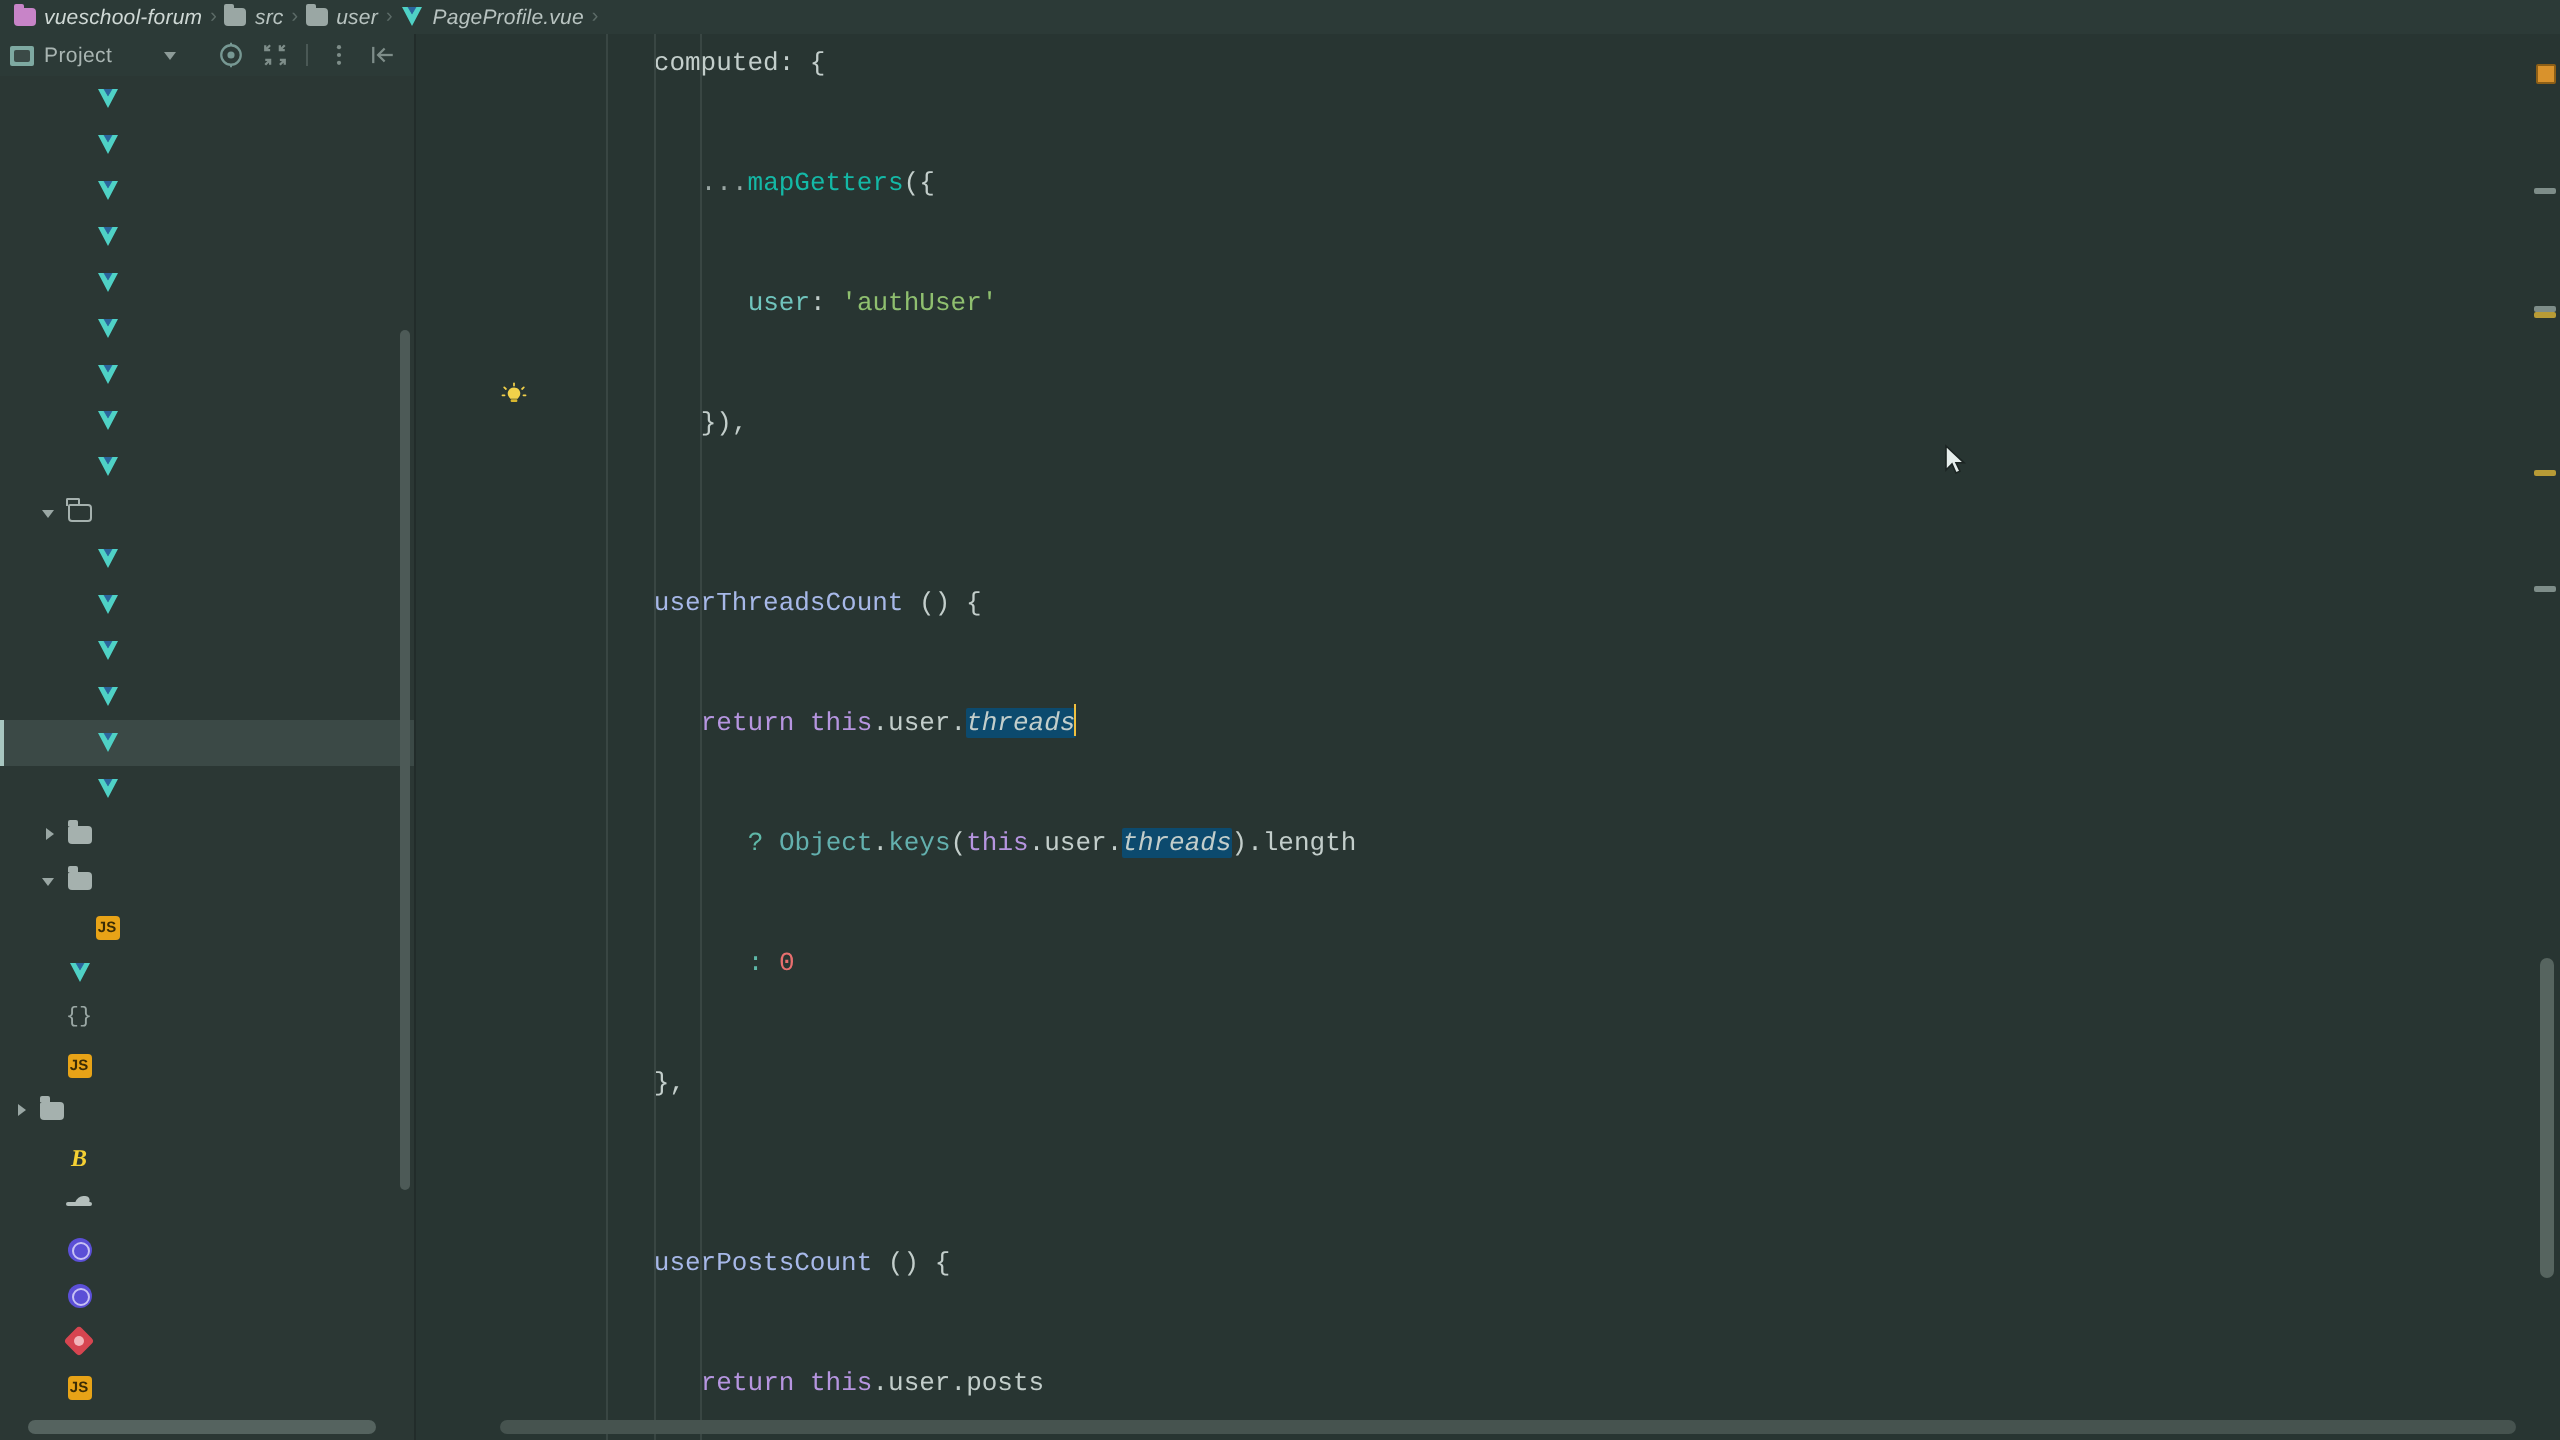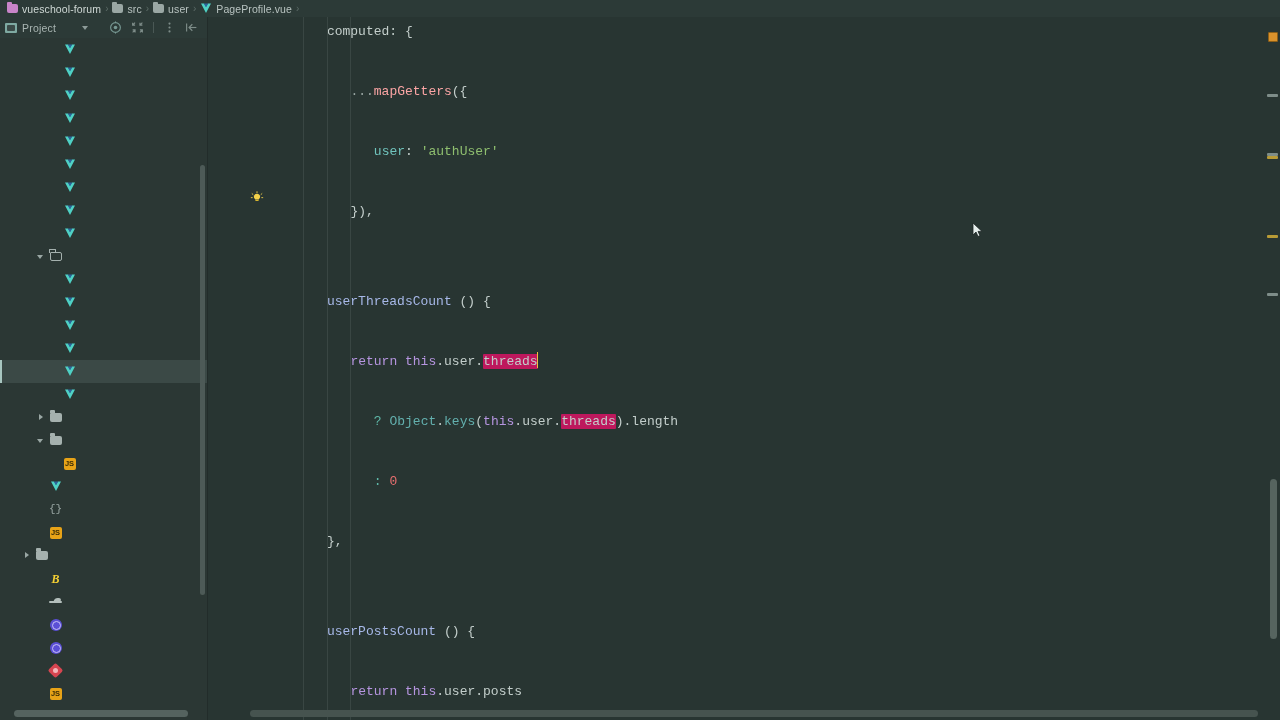--- a/index.html
+++ b/index.html
@@ -16,21 +16,21 @@
   .breadcrumb-bar {
     position: absolute; top: 0; left: 0; width: 1280px; height: 17px;
     background: #2c3a37;
     display: flex; align-items: center;
     padding-left: 6px;
     font-size: 10.5px; color: #b8c3c0;
     white-space: nowrap;
   }
   .crumb { display: flex; align-items: center; gap: 4px; padding: 0 1px; }
   .crumb-sep { color: #5c6b67; margin: 0 3px; font-size: 10px; }
-  .crumb-label { letter-spacing: .1px; }
+  .crumb-label { letter-spacing: .1px; font-style: italic; }
   .crumb.root .crumb-label { color: #cfd8d5; }
 
   .ic { display: inline-block; flex: 0 0 auto; position: relative; }
   .ic-folder-magenta { width: 11px; height: 9px; background: #c884c8; border-radius: 1px 2px 2px 2px; }
   .ic-folder-magenta::before { content:""; position:absolute; top:-2px; left:0; width:5px; height:3px; background:#c884c8; border-radius:1px 1px 0 0; }
   .ic-folder-gray { width: 11px; height: 9px; background: #9aa7a4; border-radius: 1px 2px 2px 2px; }
   .ic-folder-gray::before { content:""; position:absolute; top:-2px; left:0; width:5px; height:3px; background:#9aa7a4; border-radius:1px 1px 0 0; }
 
   
   .ic-vue { width: 12px; height: 11px; }
@@ -64,21 +64,20 @@
 
   .tree {
     position: absolute; top: 21px; left: 0; right: 0; bottom: 0;
     overflow: hidden;
   }
   .row {
     position: relative; height: 23px;
     display: flex; align-items: center;
     font-size: 11.5px; color: #b7c2bf;
     white-space: nowrap;
-    padding-left: 16px;
   }
   .row.selected { background: #3b4946; }
   .row.selected::before {
     content: ""; position: absolute; left: 0; top: 0; bottom: 0; width: 2px;
     background: #a8c6c0;
   }
   .row .twist {
     width: 11px; height: 11px; margin-right: 1px; flex: 0 0 auto;
     position: relative;
   }
@@ -144,32 +143,32 @@
     white-space: pre;
   }
   .line { height: 30px; position: relative; }
   .indent-guide {
     position: absolute; top: 0; bottom: 0; width: 1px; background: #394643;
   }
 
   
   .t-plain   { color: #c3cecb; }
   .t-prop    { color: #c3cecb; }
-  .t-key     { color: #fca5a5; }
+  .t-key     { color: #14b8a6; }
   .t-fn      { color: #a7b8e8; }
   .t-kw      { color: #b695e0; }
   .t-str     { color: #8fbf6f; }
   .t-num     { color: #e86f6f; }
   .t-obj     { color: #63b0ae; }
   .t-op      { color: #5fb8a8; }
   .t-field   { color: #70c4bd; }
   .t-punct   { color: #c3cecb; }
   .t-dim     { color: #9aa7a4; }
 
-  .hl-ident { background: #be185d; border-radius: 1px; }
+  .hl-ident { background: #0c4a6e; border-radius: 1px; font-style: italic; }
   .caret {
     display: inline-block; width: 0; border-left: 1.6px solid #f0c040;
     height: 16px; vertical-align: -3px; margin: 0 -1px;
   }
 
   
   .marker-gutter {
     position: absolute; right: 0; top: 0; bottom: 0; width: 13px;
     background: #283532;
   }

